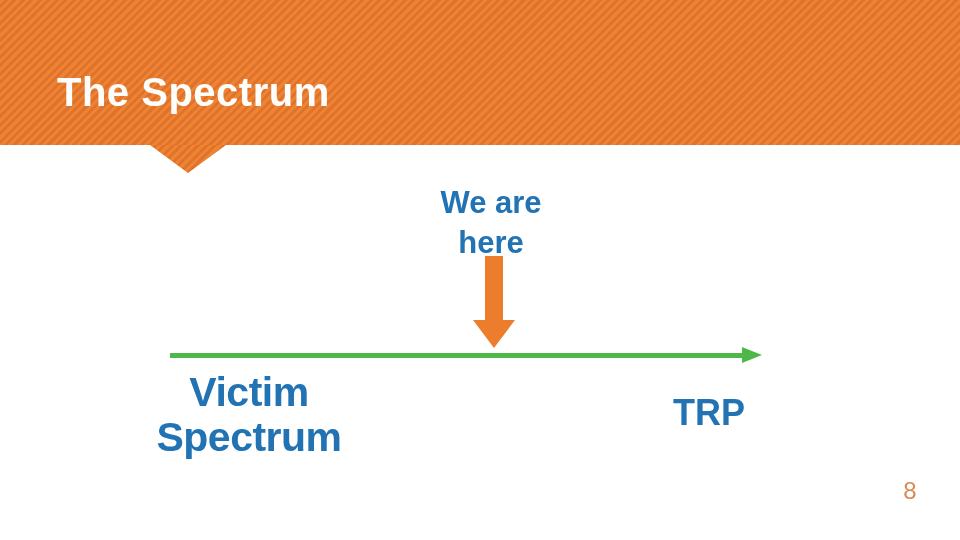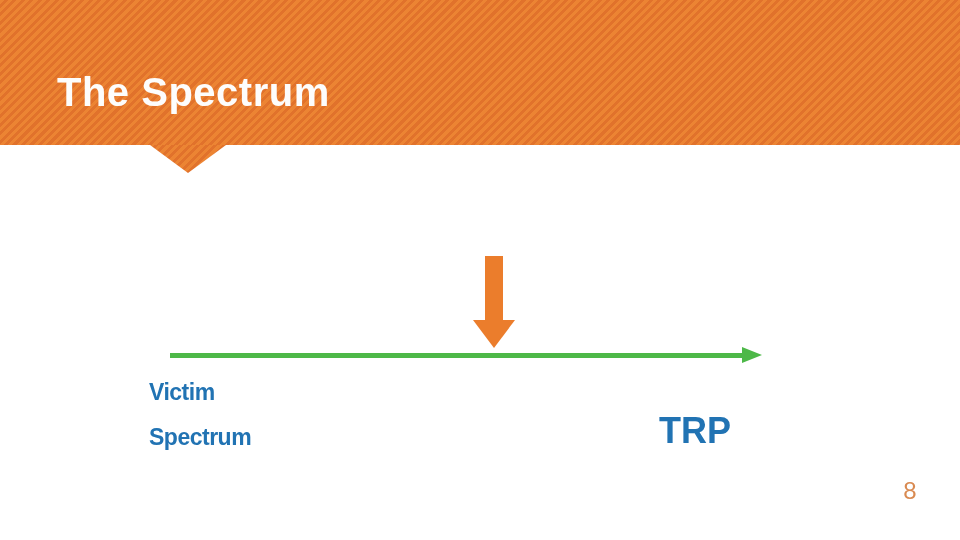--- a/index.html
+++ b/index.html
@@ -74,29 +74,30 @@
   }
   .axis-arrowhead{
     position:absolute;left:742px;top:347px;width:0;height:0;
     border-top:8px solid transparent;
     border-bottom:8px solid transparent;
     border-left:20px solid var(--line-green);
   }
 
   .left-label{
     position:absolute;left:149px;top:370px;width:200px;
+    text-align:center;
     color:var(--text-blue);
-    font-size:23px;font-weight:bold;line-height:45px;
+    font-size:41px;font-weight:bold;line-height:45px;
     letter-spacing:-0.5px;
   }
   .left-label span{display:block;}
 
   .right-label{
-    position:absolute;left:659px;top:410px;width:100px;
-    text-align:left;
+    position:absolute;left:659px;top:392px;width:100px;
+    text-align:center;
     color:var(--text-blue);
     font-size:36px;font-weight:bold;
   }
 
   .page-number{
     position:absolute;left:898px;top:477px;width:24px;
     text-align:center;
     color:var(--page-number-orange);
     font-size:24px;font-weight:normal;
   }
@@ -104,20 +105,24 @@
 </head>
 <body>
 
 <div class="slide">
 
   <div class="header">
     <h1 class="title">The Spectrum</h1>
   </div>
   <div class="notch"></div>
 
+  <div class="annotation">
+    <span>We are</span>
+    <span>here</span>
+  </div>
 
   <div class="down-arrow-shaft"></div>
   <div class="down-arrow-head"></div>
 
   <div class="axis-line"></div>
   <div class="axis-arrowhead"></div>
 
   <div class="left-label">
     <span>Victim</span>
     <span>Spectrum</span>

